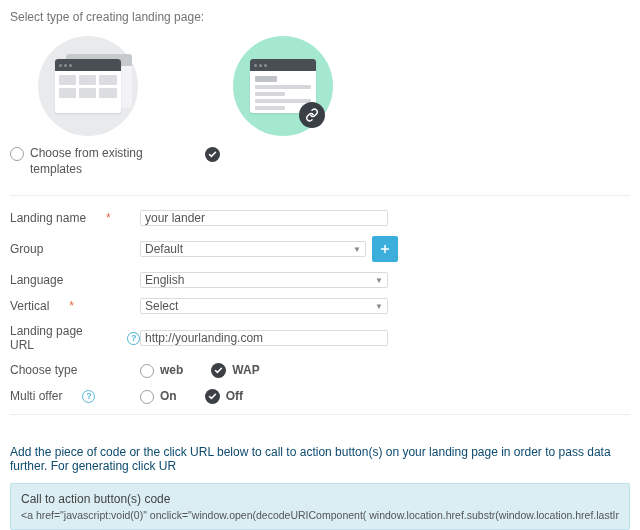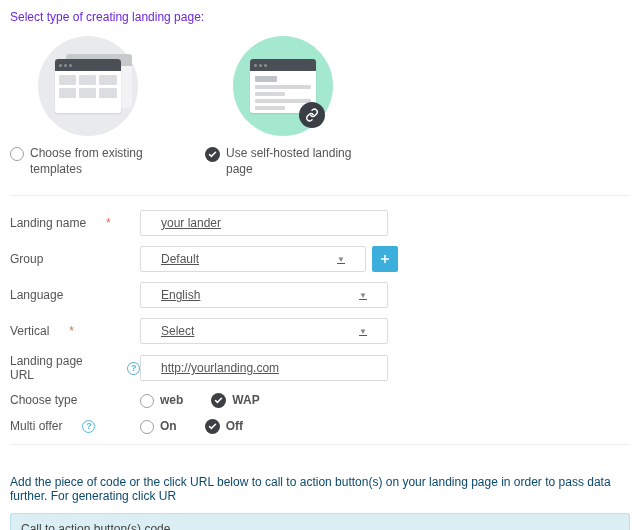--- a/index.html
+++ b/index.html
@@ -4,21 +4,21 @@
 <style>
   * { box-sizing: border-box; margin: 0; padding: 0; }
   body {
     font-family: -apple-system, BlinkMacSystemFont, "Segoe UI", Helvetica, Arial, sans-serif;
     font-size: 12px;
     color: #555;
     background: #fff;
     width: 640px;
     padding: 10px;
   }
-  .section-title { color: #6d28d9; margin-bottom: 12px; }
+  .section-title { color: #737373; margin-bottom: 12px; }
   .options-row { display: flex; gap: 40px; margin-bottom: 18px; }
   .option-card { width: 155px; text-align: center; }
   .card-visual {
     width: 100px; height: 100px; border-radius: 50%;
     margin: 0 auto 10px; display: flex; align-items: center; justify-content: center;
     position: relative;
   }
   .bg-gray { background: #e9eaec; }
   .bg-teal { background: #a5e8d0; }
   .browser-frame {
@@ -64,24 +64,23 @@
   .hr { border: none; border-top: 1px solid #eceded; margin: 0 0 14px; }
   .form-row { display: flex; align-items: center; margin-bottom: 10px; }
   .form-label { width: 130px; color: #555; display: flex; align-items: center; gap: 20px; }
   .req { color: #e06a4a; }
   .help-icon {
     width: 13px; height: 13px; border: 1px solid #59b7d9; border-radius: 50%;
     display: inline-flex; align-items: center; justify-content: center;
     color: #59b7d9; font-size: 9px; font-weight: bold;
   }
   .text-input, .select-input {
-    height: 26px; border: 1px solid #dadbdc; border-radius: 2px;
-    padding: 0 20px; font-size: 12px; color: #555; background: #fff;
+    height: 16px; border: 1px solid #dadbdc; border-radius: 2px;
+    padding: 0 4px; font-size: 12px; color: #555; background: #fff;
     font-family: inherit;
-    text-decoration: underline;
   }
   .text-input { width: 248px; }
   .select-input {
     width: 248px; display: flex; align-items: center; justify-content: space-between;
     cursor: pointer;
   }
   .select-sm { width: 226px; }
   .caret { color: #888; font-size: 8px; }
   .add-btn {
     width: 26px; height: 26px; background: #3caedb; border-radius: 2px;
@@ -162,21 +161,20 @@
             <path d="M14 11a5 5 0 0 0-7 0l-3 3a5 5 0 0 0 7 7l1-1"></path>
           </svg>
       </span>
     </div>
     <div class="radio-row">
       <span class="radio-checked">
         <svg width="9" height="9" viewBox="0 0 24 24" fill="none" stroke="#fff" stroke-width="4" stroke-linecap="round">
             <polyline points="20 6 9 17 4 12"></polyline>
           </svg>
       </span>
-      <span class="lbl">Use self-hosted landing page</span>
     </div>
   </div>
 
 </div>
 
 <hr class="hr">
 
 <div class="form-row">
   <div class="form-label">
     <span>Landing name</span>

